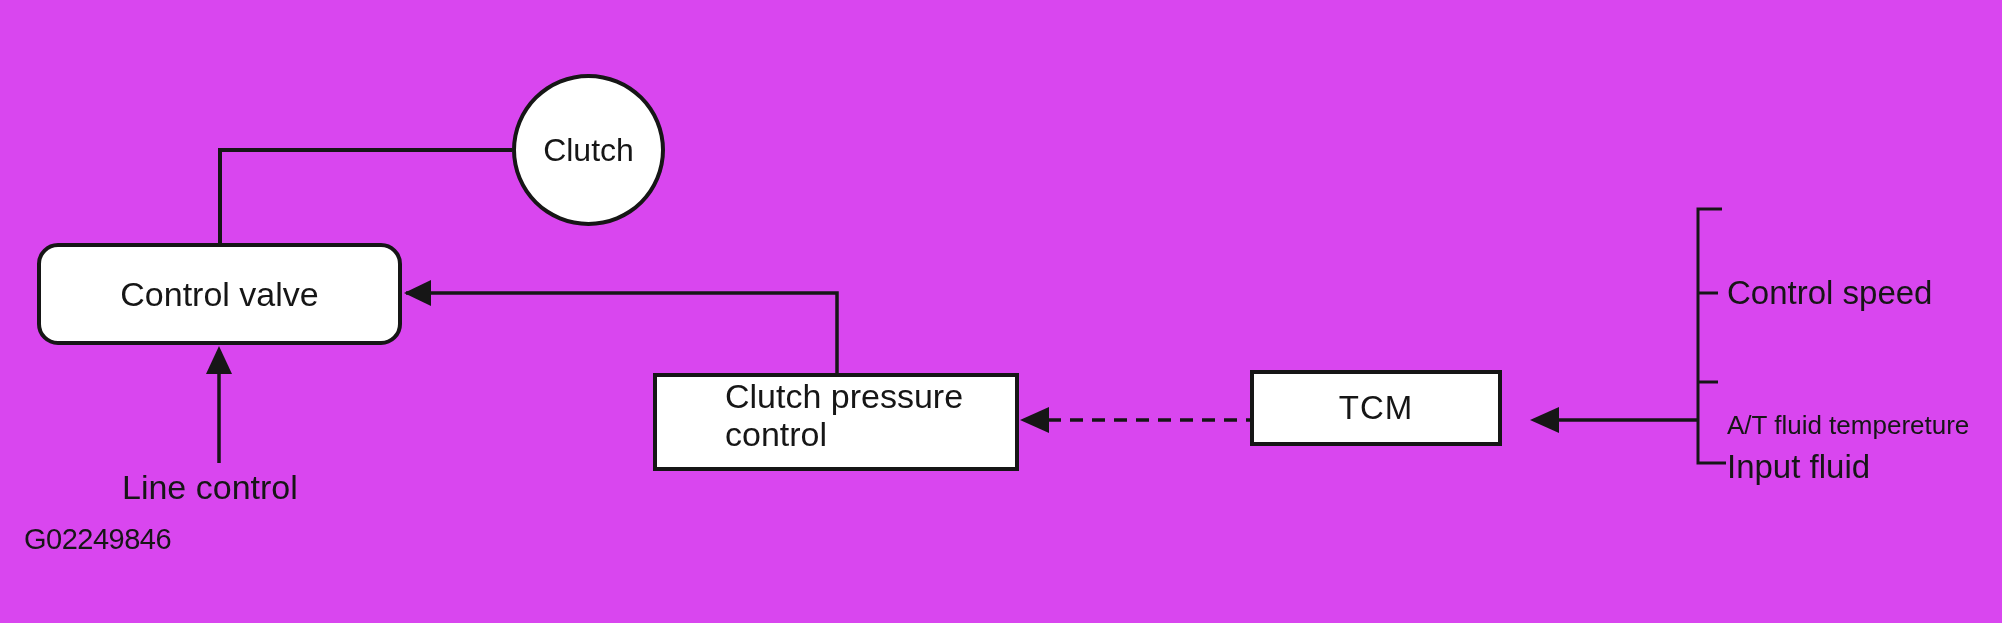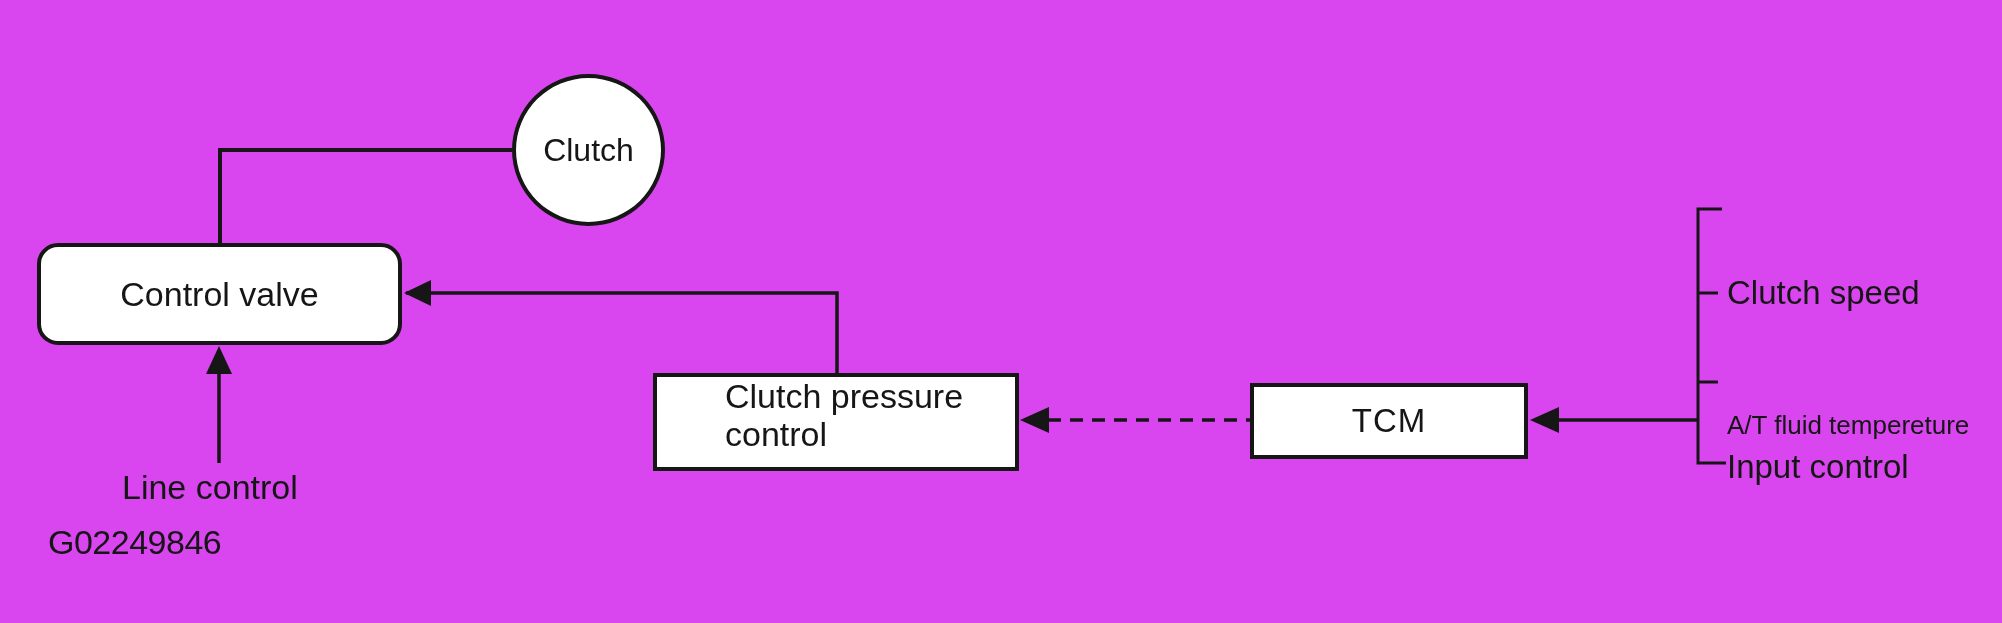--- a/index.html
+++ b/index.html
@@ -23,33 +23,33 @@
     justify-content: center;
     color: #161616;
   }
   .node.rect-cv   { left: 37px;  top: 243px; width: 365px; height: 102px; font-size: 34px; border-radius: 21px; }
   .node.rect-cpc  {
     left: 653px; top: 373px; width: 366px; height: 98px;
     font-size: 34px; line-height: 38px;
     justify-content: flex-start; padding-left: 68px;
     flex-direction: column; align-items: flex-start;
   }
-  .node.rect-tcm  { left: 1250px; top: 383px; width: 278px; height: 76px; font-size: 33px; letter-spacing: 1px; }
+  .node.rect-tcm  { left: 1250px; top: 370px; width: 252px; height: 76px; font-size: 33px; letter-spacing: 1px; }
   .node.circle-clutch {
     left: 512px; top: 74px; width: 153px; height: 152px;
     border-radius: 50%;
     font-size: 32px;
   }
   .free-label {
     position: absolute;
     white-space: nowrap;
     color: #161616;
   }
   .label-line-pressure { left: 122px; top: 468px; font-size: 34px; }
-  .label-figure-id     { left: 48px;  top: 523px; font-size: 34px; letter-spacing: -0.5px; }
+  .label-figure-id     { left: 24px;  top: 523px; font-size: 29px; letter-spacing: -0.5px; }
   .input-label {
     position: absolute;
     left: 1727px;
     transform: translateY(-50%);
     font-size: 33px;
     white-space: nowrap;
     color: #161616;
   }
   .input-label.small { font-size: 26px; margin-top: 44px; }
 </style>
@@ -93,17 +93,17 @@
   </div>
 
   <div class="node rect-tcm">
     <span>TCM</span>
   </div>
 
   <div class="free-label label-line-pressure">Line control</div>
 
   <div class="free-label label-figure-id">G02249846</div>
 
-  <div class="input-label" style="top:293px">Clutch speed</div>
+  <div class="input-label" style="top:293px">Control speed</div>
   <div class="input-label small" style="top:381px">A/T fluid tempereture</div>
-  <div class="input-label" style="top:467px">Input control</div>
+  <div class="input-label" style="top:467px">Input fluid</div>
 
 </div>
 
 </body></html>

